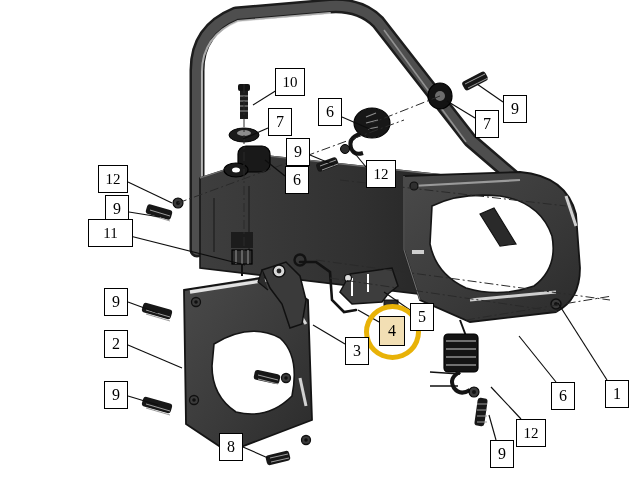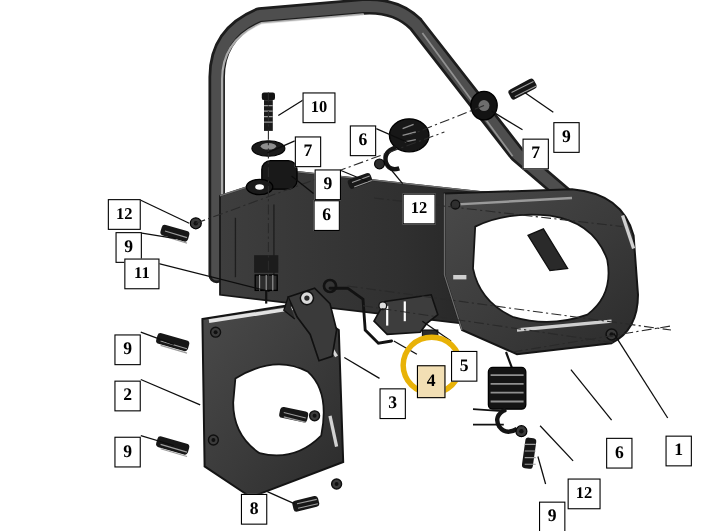--- a/index.html
+++ b/index.html
@@ -2,22 +2,22 @@
 <html><head>
 <meta charset="utf-8">
 <style>
   html,body{margin:0;padding:0;background:#ffffff;}
   body{width:641px;height:483px;overflow:hidden;
        font-family:"Liberation Sans",sans-serif;}
   #stage{position:relative;width:641px;height:483px;background:#fff;}
   #art{position:absolute;left:0;top:0;width:641px;height:483px;}
   .callout{position:absolute;background:#ffffff;border:1.3px solid #000;
            display:flex;align-items:center;justify-content:center;
-           font-family:"Liberation Serif",serif;font-weight:bold;
-           color:#000;box-sizing:border-box;z-index:30;margin-top:16px;}
+           font-family:"Liberation Serif",serif;font-weight:normal;
+           color:#000;box-sizing:border-box;z-index:30;}
   .callout.wide{letter-spacing:0px;}
   .hl{position:absolute;border:5px solid #e8b207;border-radius:50%;
       background:transparent;z-index:25;box-sizing:border-box;}
   .callout.hot{background:#f2dfb4;}
 </style>
 </head>
 <body>
 
 <div id="stage">
 
@@ -235,21 +235,21 @@
       <div class="callout wide" style="left: 275px; top: 68px; width: 30px; height: 28px; font-size: 15px;">10</div>
       <div class="callout" style="left: 268px; top: 108px; width: 24px; height: 28px; font-size: 16px;">7</div>
       <div class="callout" style="left: 318px; top: 98px; width: 24px; height: 28px; font-size: 16px;">6</div>
       <div class="callout" style="left: 286px; top: 138px; width: 24px; height: 28px; font-size: 16px;">9</div>
       <div class="callout wide" style="left: 366px; top: 160px; width: 30px; height: 28px; font-size: 15px;">12</div>
       <div class="callout" style="left: 285px; top: 166px; width: 24px; height: 28px; font-size: 16px;">6</div>
       <div class="callout" style="left: 503px; top: 95px; width: 24px; height: 28px; font-size: 16px;">9</div>
       <div class="callout" style="left: 475px; top: 110px; width: 24px; height: 28px; font-size: 16px;">7</div>
       <div class="callout wide" style="left: 98px; top: 165px; width: 30px; height: 28px; font-size: 15px;">12</div>
       <div class="callout" style="left: 105px; top: 195px; width: 24px; height: 28px; font-size: 16px;">9</div>
-      <div class="callout wide" style="left: 113px; top: 219px; width: 32px; height: 28px; font-size: 15px;">11</div>
+      <div class="callout wide" style="left: 88px; top: 219px; width: 45px; height: 28px; font-size: 15px;">11</div>
       <div class="callout" style="left: 104px; top: 288px; width: 24px; height: 28px; font-size: 16px;">9</div>
       <div class="callout" style="left: 104px; top: 330px; width: 24px; height: 28px; font-size: 16px;">2</div>
       <div class="callout" style="left: 104px; top: 381px; width: 24px; height: 28px; font-size: 16px;">9</div>
       <div class="callout" style="left: 219px; top: 433px; width: 24px; height: 28px; font-size: 16px;">8</div>
       <div class="callout" style="left: 345px; top: 337px; width: 24px; height: 28px; font-size: 16px;">3</div>
       <div class="callout hot" style="left: 379px; top: 316px; width: 26px; height: 30px; font-size: 16px;">4</div>
       <div class="callout" style="left: 410px; top: 303px; width: 24px; height: 28px; font-size: 16px;">5</div>
       <div class="callout" style="left: 490px; top: 440px; width: 24px; height: 28px; font-size: 16px;">9</div>
       <div class="callout wide" style="left: 516px; top: 419px; width: 30px; height: 28px; font-size: 15px;">12</div>
       <div class="callout" style="left: 551px; top: 382px; width: 24px; height: 28px; font-size: 16px;">6</div>

